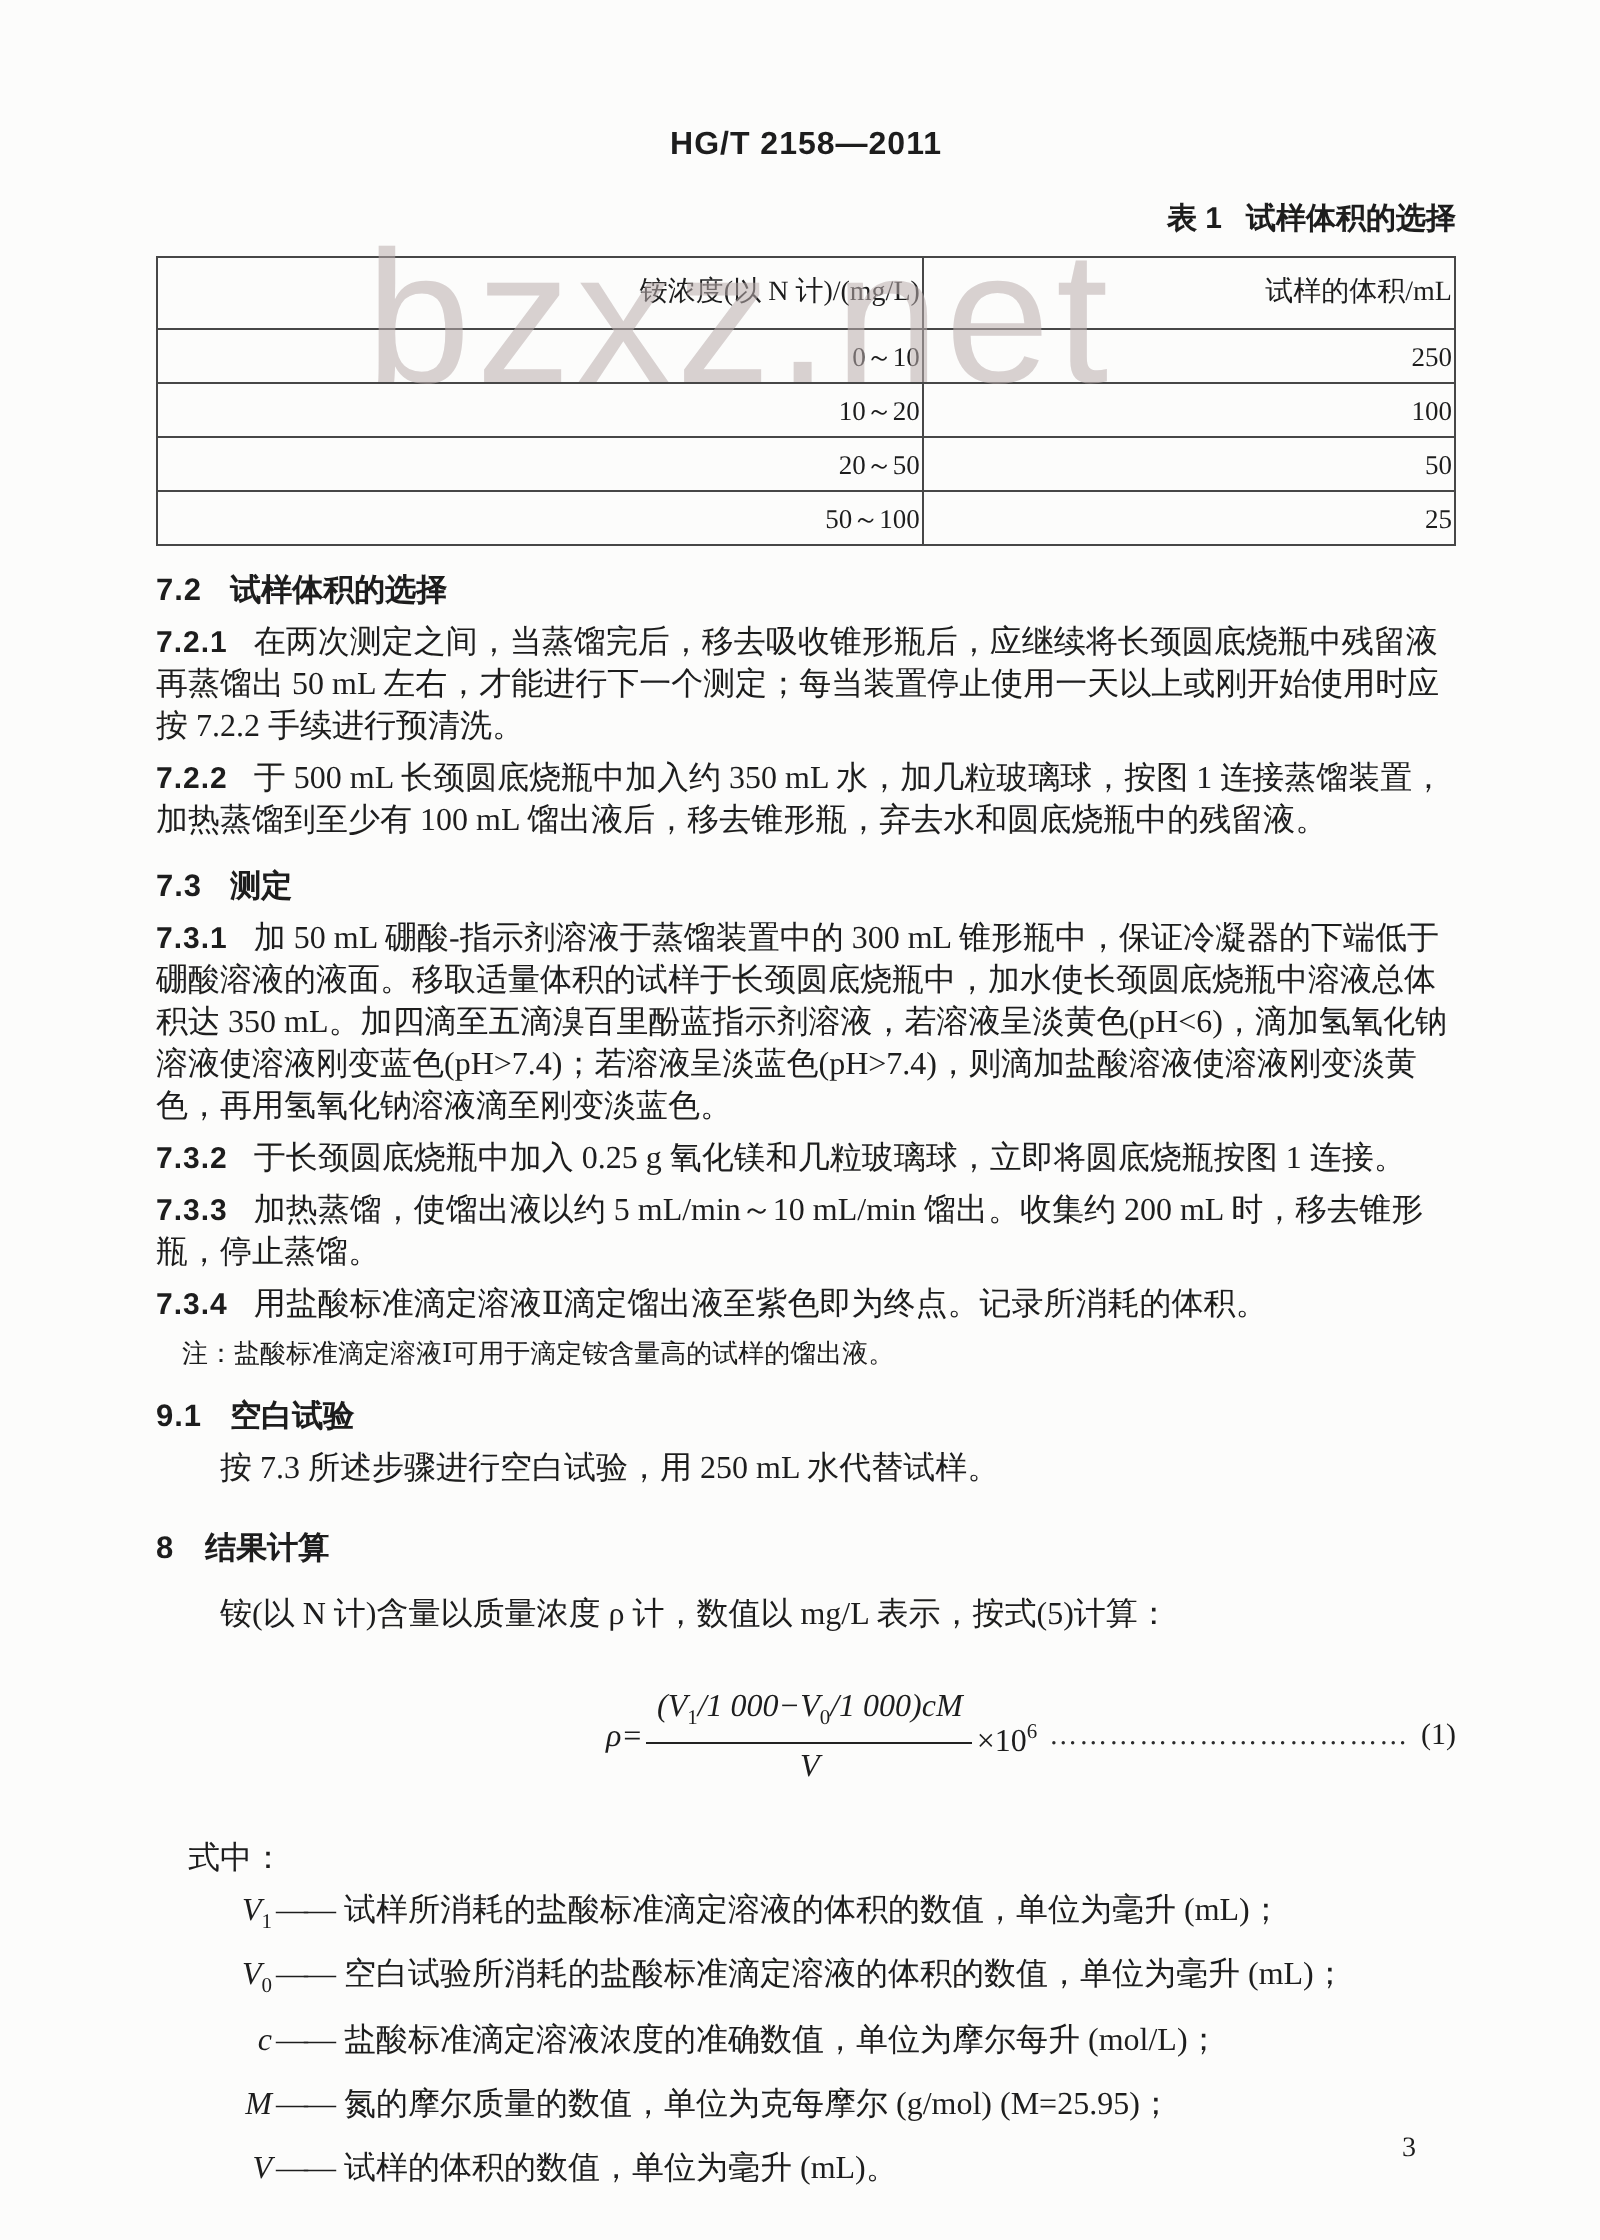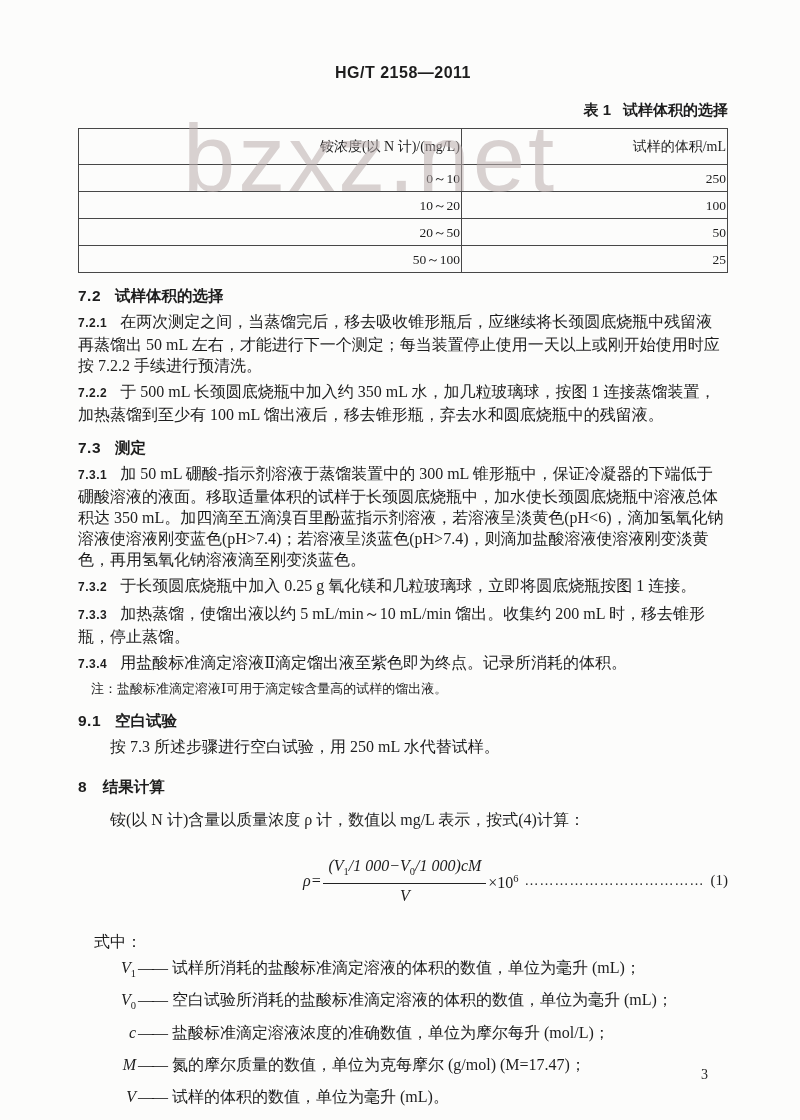--- a/index.html
+++ b/index.html
@@ -52,21 +52,21 @@
   .sec-h .pnum{margin-right:14px;letter-spacing:.5px;}
   .chapter-h{
     margin:20px 0 12px;
     font-family:"Liberation Sans","DejaVu Sans",sans-serif;
     font-weight:bold;font-size:15.5px;line-height:20px;
   }
   .chapter-h .pnum{margin-right:16px;}
   p{margin:5px 0;}
   .num-para .pnum{
     font-family:"Liberation Sans","DejaVu Sans",sans-serif;
-    font-weight:bold;font-size:12px;
+    font-weight:bold;font-size:15px;
     margin-right:13px;letter-spacing:.5px;margin-top:48px;
   }
   .indent2{text-indent:2em;}
   .indent1{text-indent:1em;}
   .note{font-size:13px;line-height:18px;margin:4px 0 6px;}
   .where{margin:8px 0 4px;}
 
   .def-row{display:flex;margin:3px 0;line-height:23px;}
   .def-term{
     width:58px;flex:0 0 58px;text-align:right;
@@ -174,21 +174,21 @@
     <p class="note indent1">注：盐酸标准滴定溶液Ⅰ可用于滴定铵含量高的试样的馏出液。</p>
 
     <div class="sec-h">
       <span class="pnum">9.1</span><span>空白试验</span>
     </div>
     <p class="indent2">按 7.3 所述步骤进行空白试验，用 250 mL 水代替试样。</p>
 
     <div class="chapter-h">
       <span class="pnum">8</span><span>结果计算</span>
     </div>
-    <p class="indent2">铵(以 N 计)含量以质量浓度 ρ 计，数值以 mg/L 表示，按式(4)计算：</p>
+    <p class="indent2">铵(以 N 计)含量以质量浓度 ρ 计，数值以 mg/L 表示，按式(5)计算：</p>
 
     <div class="formula-row f1-pad">
       <span class="f-eq">ρ=</span>
         <span class="frac">
           <span class="num f-eq"><span>(V</span><sub>1</sub><span>/1 000−V</span><sub>0</sub><span>/1 000)</span><span>cM</span></span>
           <span class="den f-eq">V</span>
         </span>
         <span><span>×10</span><sup>6</sup></span>
       <span class="f-dots">…………………………………………………………………………</span>
       <span class="f-label">(1)</span>
@@ -207,21 +207,21 @@
       <span class="def-text">空白试验所消耗的盐酸标准滴定溶液的体积的数值，单位为毫升 (mL)；</span>
     </div>
     <div class="def-row">
       <span class="def-term"><span>c</span><sub></sub></span>
       <span class="def-dash">——</span>
       <span class="def-text">盐酸标准滴定溶液浓度的准确数值，单位为摩尔每升 (mol/L)；</span>
     </div>
     <div class="def-row">
       <span class="def-term"><span>M</span><sub></sub></span>
       <span class="def-dash">——</span>
-      <span class="def-text">氮的摩尔质量的数值，单位为克每摩尔 (g/mol) (M=17.47)；</span>
+      <span class="def-text">氮的摩尔质量的数值，单位为克每摩尔 (g/mol) (M=25.95)；</span>
     </div>
     <div class="def-row">
       <span class="def-term"><span>V</span><sub></sub></span>
       <span class="def-dash">——</span>
       <span class="def-text">试样的体积的数值，单位为毫升 (mL)。</span>
     </div>
 
 
   </div>
 

